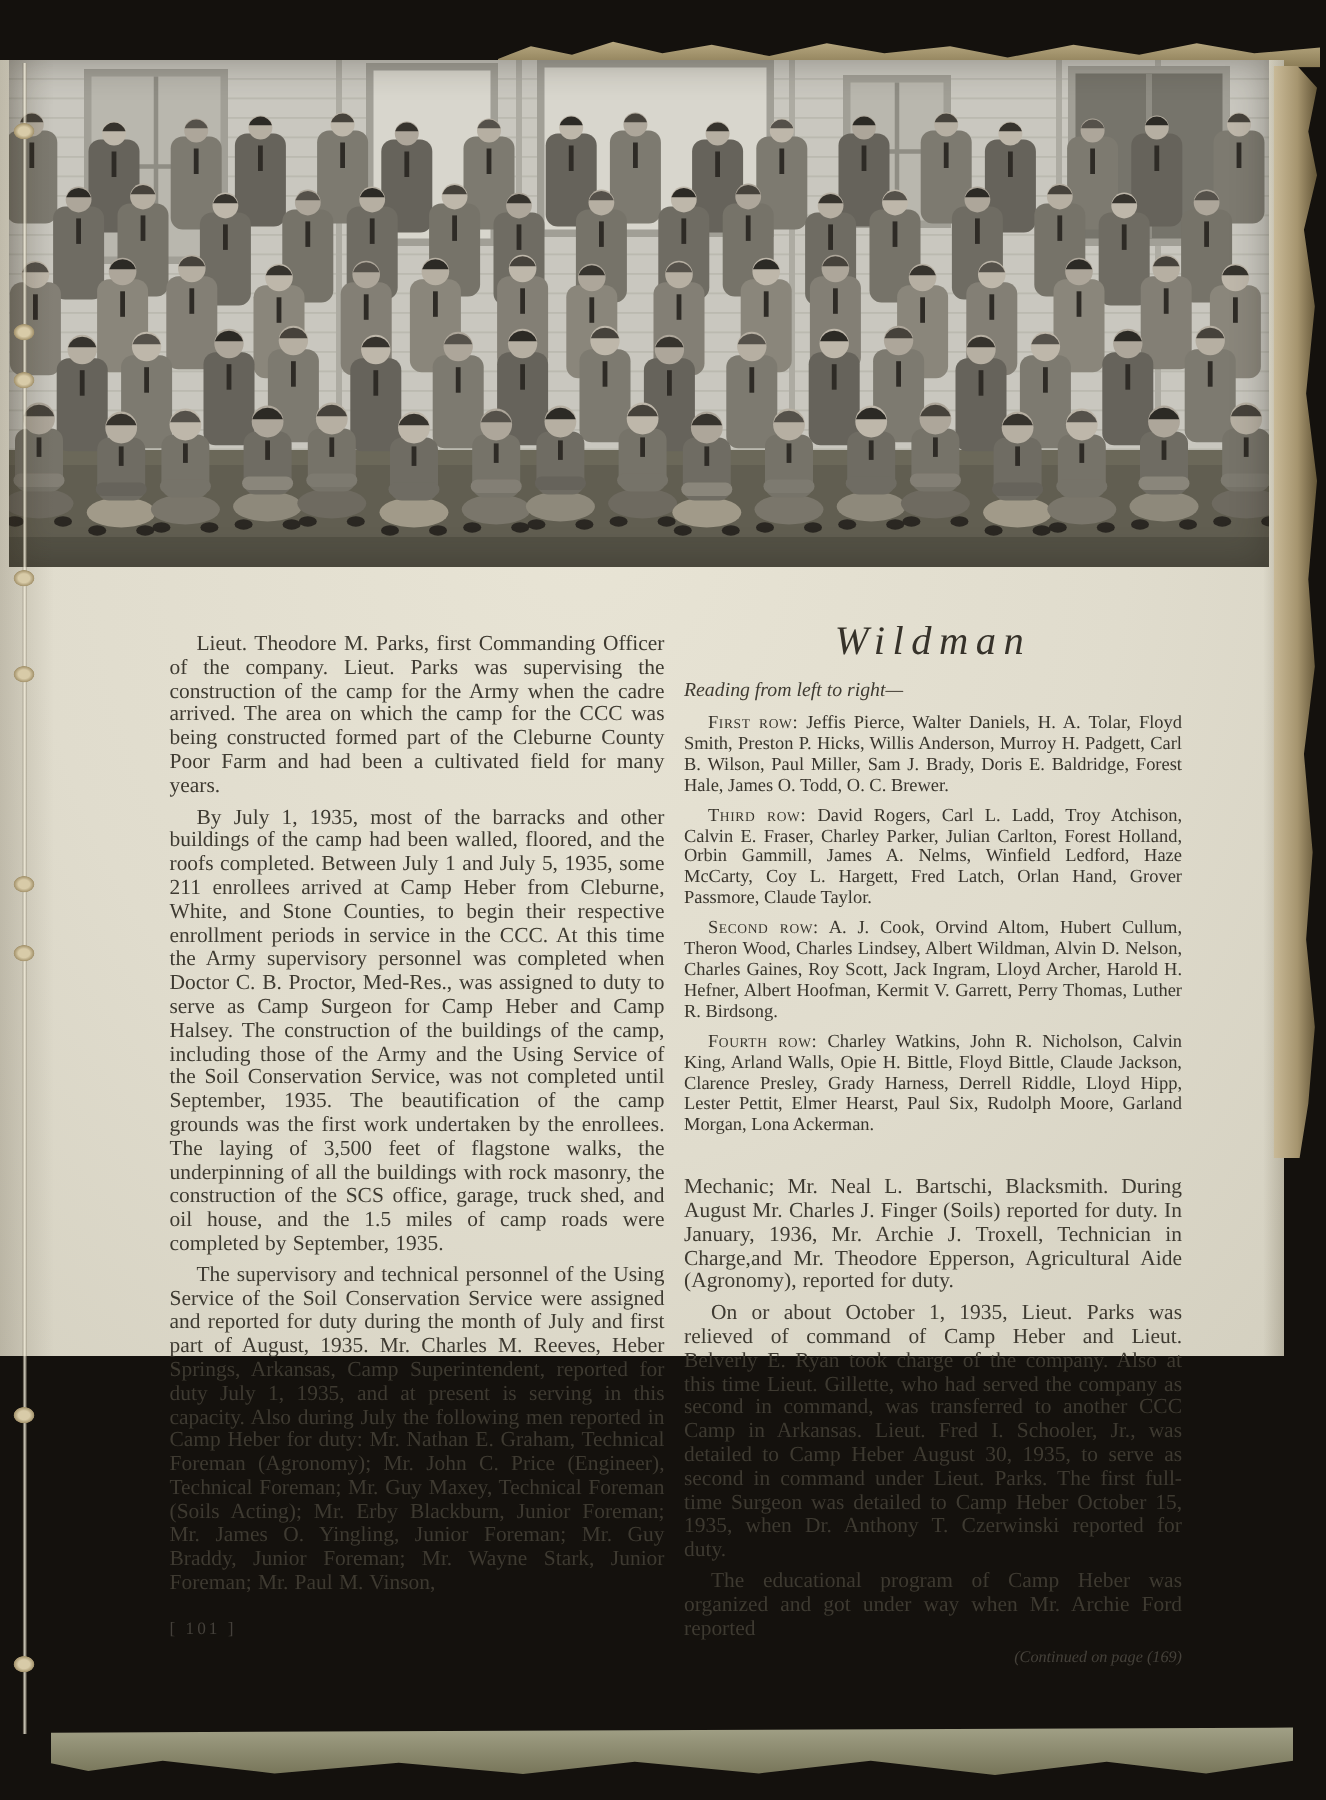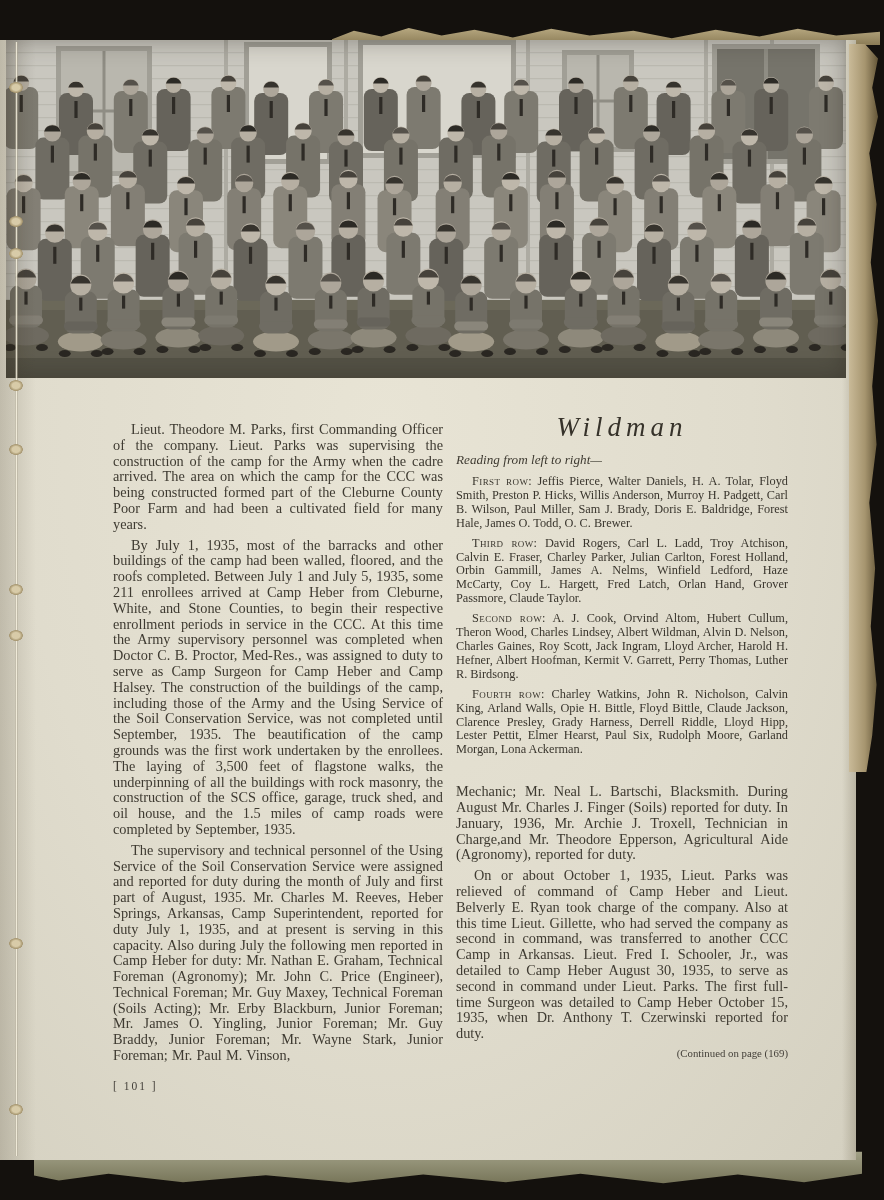--- a/index.html
+++ b/index.html
@@ -14,21 +14,21 @@
     clip-path:polygon(0% 70%,4% 25%,9% 55%,14% 10%,20% 50%,26% 20%,33% 60%,40% 15%,
       47% 50%,55% 25%,62% 65%,70% 20%,78% 55%,85% 15%,92% 50%,100% 30%,100% 100%,0% 100%);}
 
   
   .deckle-bottom{position:absolute;left:34px;top:1150px;width:828px;height:34px;
     background:linear-gradient(180deg,#a3a288,#767458);
     clip-path:polygon(0 15%,100% 5%,100% 70%,93% 95%,85% 72%,76% 98%,66% 70%,57% 95%,
       47% 72%,38% 96%,28% 74%,18% 95%,9% 70%,3% 90%,0 75%);}
 
   
-  .paper{position:absolute;left:0;top:40px;width:856px;height:1120px;
+  .paper{position:absolute;left:0;top:40px;width:856px;height:864px;
     background:radial-gradient(ellipse at 45% 35%, #e8e4d5 0%, #e0dccd 55%, #d4d0c0 100%);}
   .paper::before{content:"";position:absolute;left:0;top:0;bottom:0;width:36px;
     background:linear-gradient(90deg,rgba(70,60,40,.20),rgba(70,60,40,0));
     pointer-events:none;z-index:5;}
   .paper::after{content:"";position:absolute;right:0;top:0;bottom:0;width:14px;
     background:linear-gradient(270deg,rgba(90,80,55,.25),rgba(90,80,55,0));
     pointer-events:none;z-index:5;}
 
   
   .torn-right{position:absolute;left:849px;top:44px;width:29px;height:728px;z-index:6;
@@ -55,21 +55,21 @@
   .no-indent{text-indent:0;}
 
   .col-right{position:absolute;left:456px;top:372px;width:332px;color:#3e3a31;z-index:4;}
   .members-heading{text-align:center;font-style:italic;font-weight:normal;
     font-size:27px;letter-spacing:5px;margin:0 0 9px;color:#36322a;}
   .reading{font-style:italic;font-size:13.2px;margin:0 0 7px;color:#3e3a31;}
   .member-row{font-size:12.3px;line-height:13.9px;text-align:justify;text-indent:16px;
     margin:0 0 6px;color:#39352d;}
   .row-label{font-variant:small-caps;letter-spacing:.4px;}
   .cont-block{margin-top:27px;}
-  .continued{font-size:10.8px;text-align:right;margin:1px 0 0;color:#45413a;}
+  .continued{font-style:italic;font-size:10.8px;text-align:right;margin:1px 0 0;color:#45413a;}
 
   .page-num{position:absolute;left:113px;top:1040px;font-size:11.5px;
     letter-spacing:2px;color:#44403a;z-index:4;}
 </style>
 </head>
 <body>
 
 <div class="scan">
 
   <div class="deckle-top"></div>
@@ -711,20 +711,21 @@
         <span>A. J. Cook, Orvind Altom, Hubert Cullum, Theron Wood, Charles Lindsey, Albert Wildman, Alvin D. Nelson, Charles Gaines, Roy Scott, Jack Ingram, Lloyd Archer, Harold H. Hefner, Albert Hoofman, Kermit V. Garrett, Perry Thomas, Luther R. Birdsong.</span>
       </p>
       <p class="member-row">
         <span class="row-label">Fourth row:</span>
         <span>Charley Watkins, John R. Nicholson, Calvin King, Arland Walls, Opie H. Bittle, Floyd Bittle, Claude Jackson, Clarence Presley, Grady Harness, Derrell Riddle, Lloyd Hipp, Lester Pettit, Elmer Hearst, Paul Six, Rudolph Moore, Garland Morgan, Lona Ackerman.</span>
       </p>
 
       <div class="cont-block">
         <p class="body-par no-indent">Mechanic; Mr. Neal L. Bartschi, Blacksmith. During August Mr. Charles J. Finger (Soils) reported for duty. In January, 1936, Mr. Archie J. Troxell, Technician in Charge,and Mr. Theodore Epperson, Agricultural Aide (Agronomy), reported for duty.</p>
         <p class="body-par">On or about October 1, 1935, Lieut. Parks was relieved of command of Camp Heber and Lieut. Belverly E. Ryan took charge of the company. Also at this time Lieut. Gillette, who had served the company as second in command, was transferred to another CCC Camp in Arkansas. Lieut. Fred I. Schooler, Jr., was detailed to Camp Heber August 30, 1935, to serve as second in command under Lieut. Parks. The first full-time Surgeon was detailed to Camp Heber October 15, 1935, when Dr. Anthony T. Czerwinski reported for duty.</p>
+        <p class="body-par">The educational program of Camp Heber was organized and got under way when Mr. Archie Ford reported</p>
         <p class="continued">(Continued on page (169)</p>
       </div>
     </div>
 
     <div class="page-num">[ 101 ]</div>
 
     <div class="stitch"></div>
     <i class="knot" style="top:42px"></i>
     <i class="knot" style="top:176px"></i>
     <i class="knot" style="top:208px"></i>

